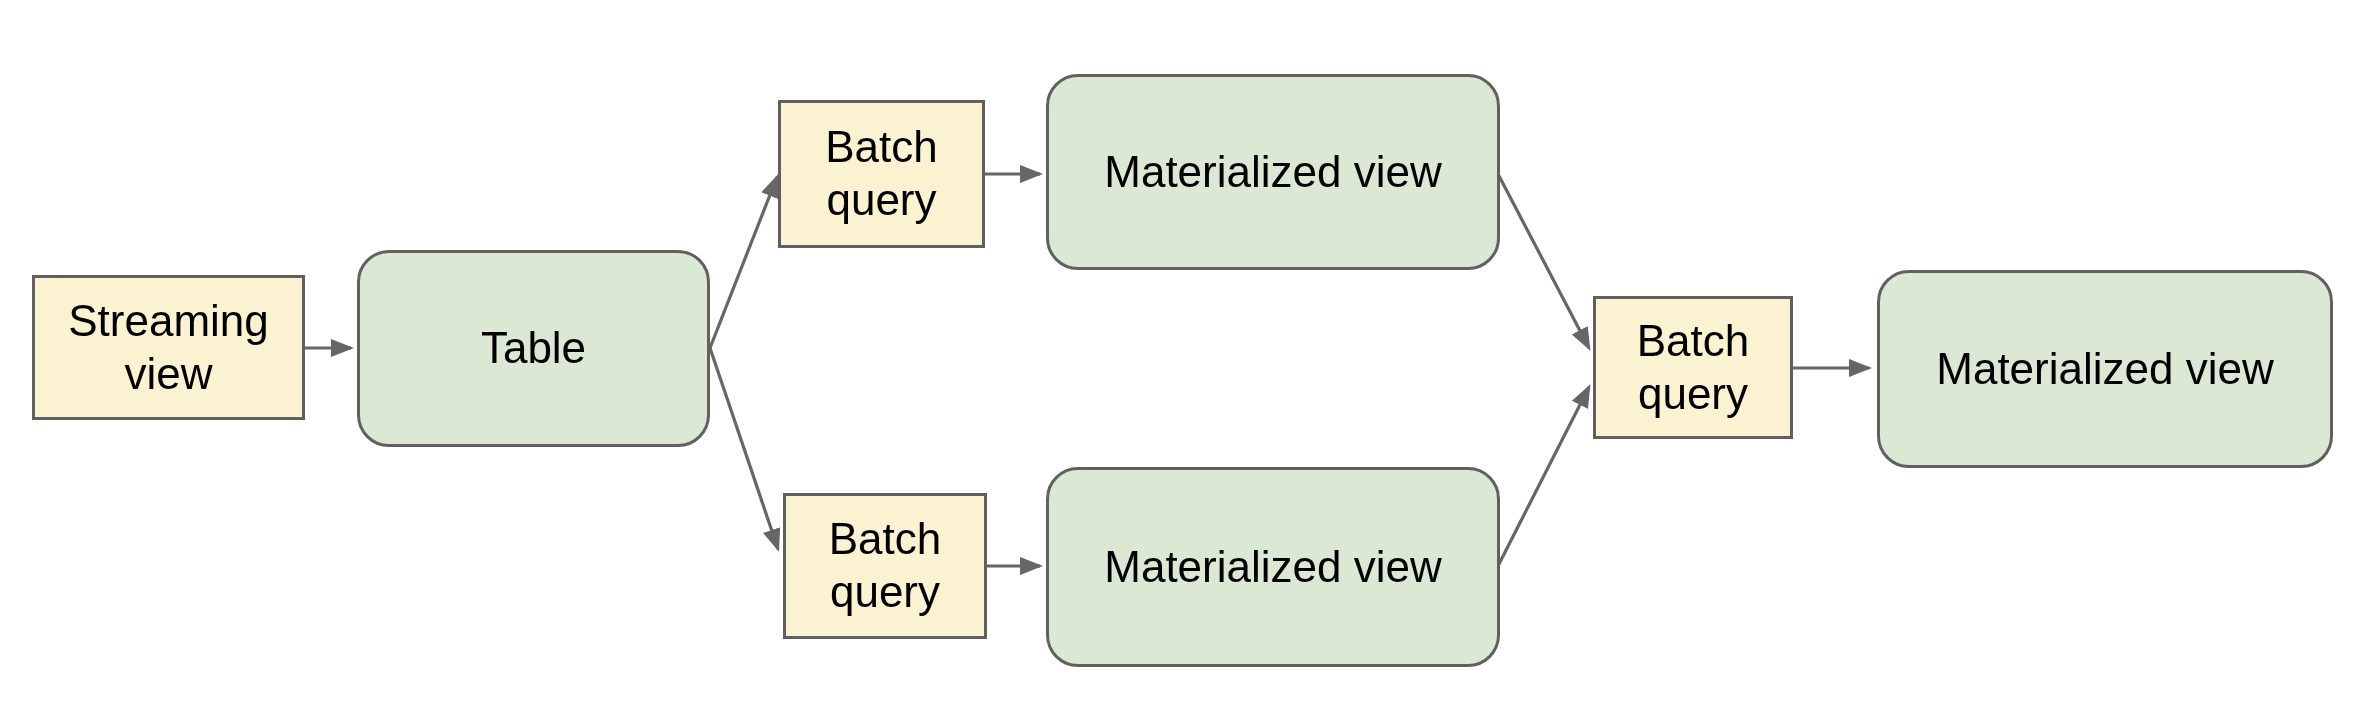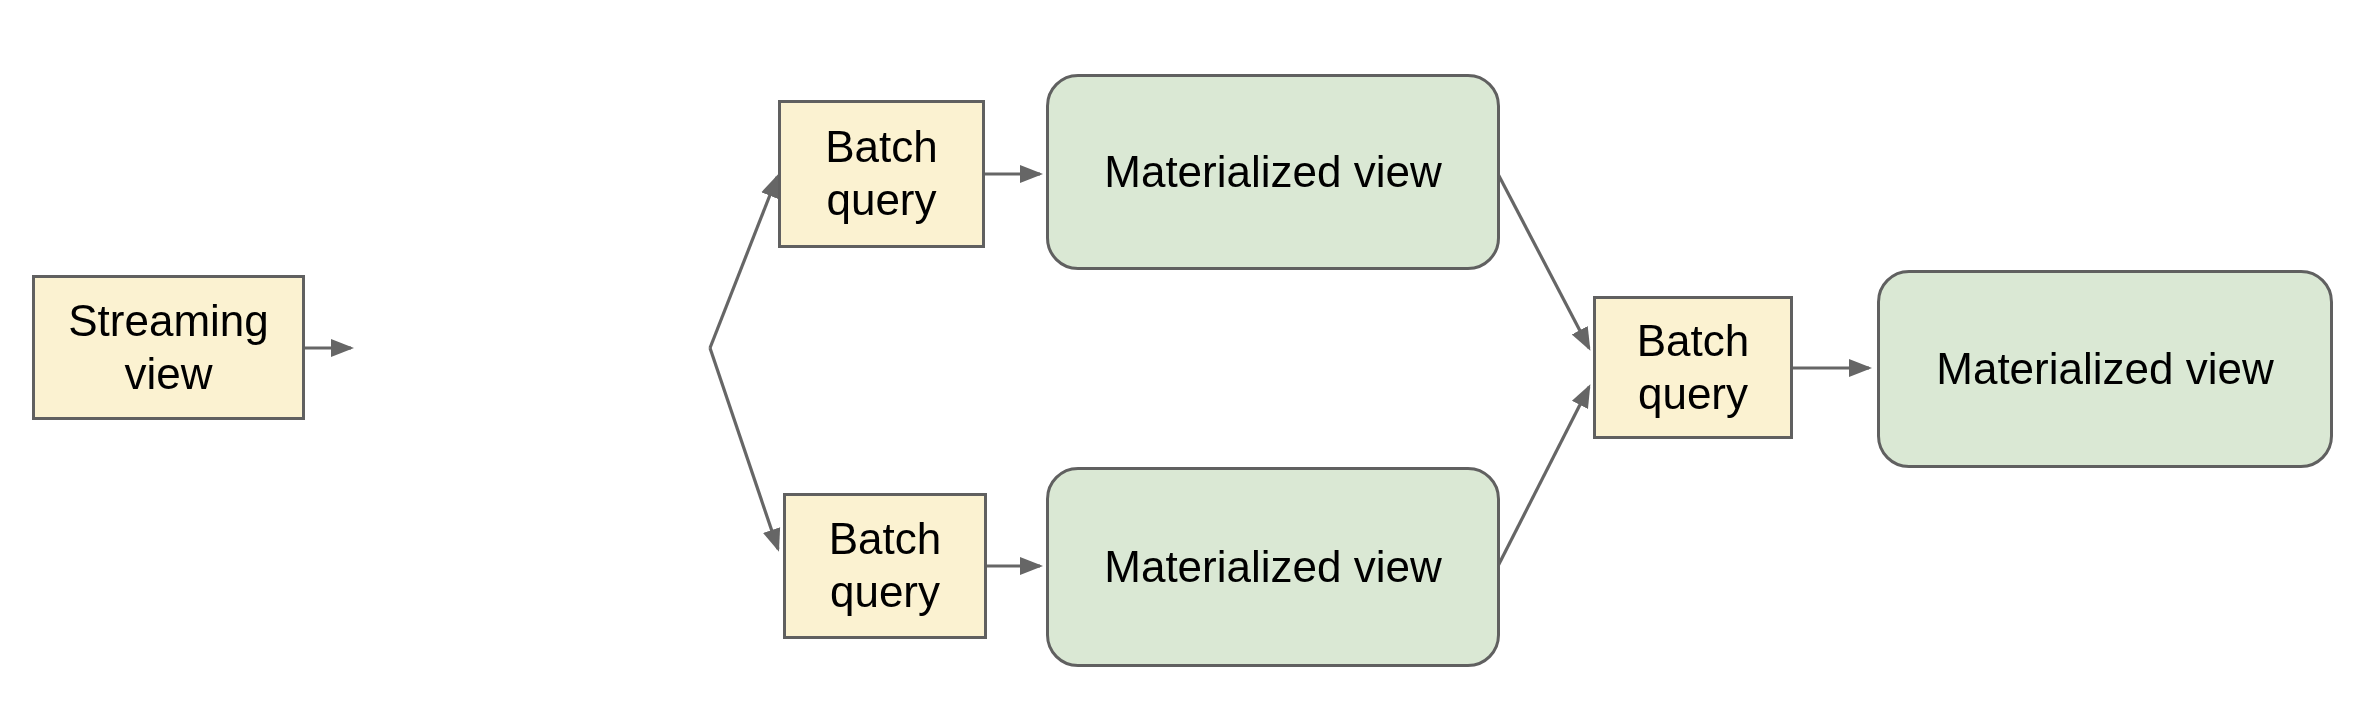--- a/index.html
+++ b/index.html
@@ -61,20 +61,23 @@
     <line class="edge" x1="987" y1="566" x2="1040" y2="566" marker-end="url(#arrowhead)"></line>
     <line class="edge" x1="1498" y1="174" x2="1589" y2="348" marker-end="url(#arrowhead)"></line>
     <line class="edge" x1="1498" y1="566" x2="1589" y2="387" marker-end="url(#arrowhead)"></line>
     <line class="edge" x1="1793" y1="368" x2="1869" y2="368" marker-end="url(#arrowhead)"></line>
   </svg>
 
   <div class="node query" style="left:32px; top:275px; width:273px; height:145px;">
     <span class="node-label">Streaming view</span>
   </div>
 
+  <div class="node store" style="left:357px; top:250px; width:353px; height:197px;">
+    <span class="node-label">Table</span>
+  </div>
 
   <div class="node query" style="left:778px; top:100px; width:207px; height:148px;">
     <span class="node-label">Batch query</span>
   </div>
 
   <div class="node store" style="left:1046px; top:74px; width:454px; height:196px;">
     <span class="node-label">Materialized view</span>
   </div>
 
   <div class="node query" style="left:783px; top:493px; width:204px; height:146px;">

